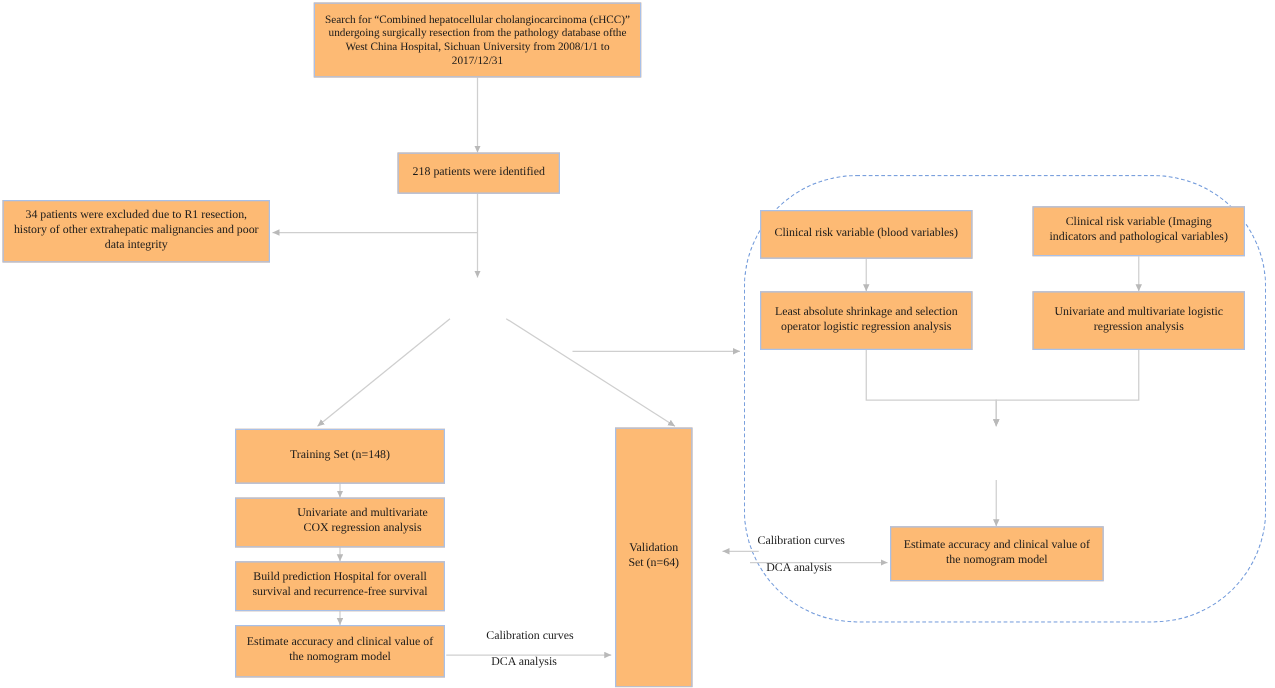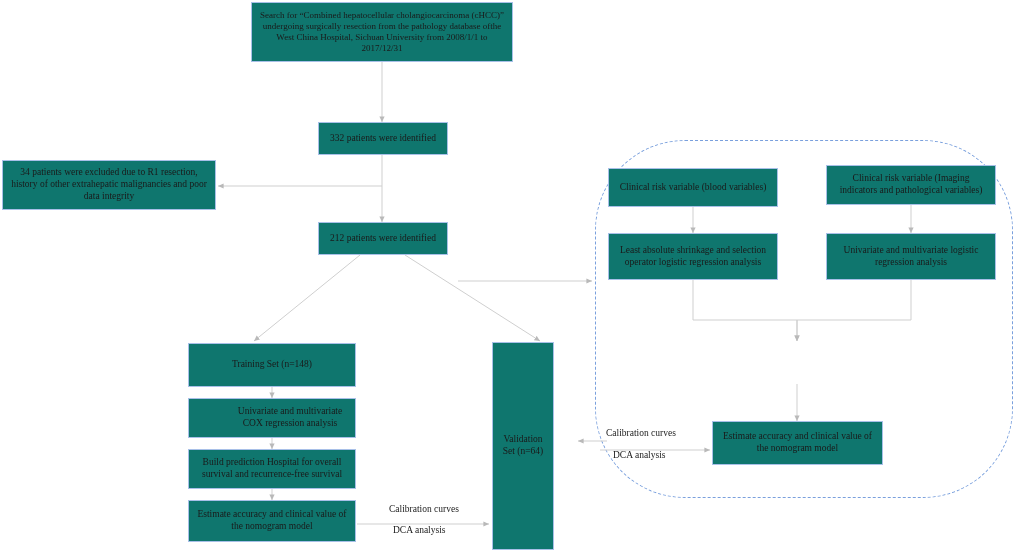--- a/index.html
+++ b/index.html
@@ -12,21 +12,21 @@
     width: 1020px;
     height: 550px;
     background: #ffffff;
     font-family: "Liberation Serif", "DejaVu Serif", serif;
     overflow: hidden;
   }
   .node {
     position: absolute;
     box-sizing: border-box;
     border: 1px solid #a8c0e8;
-    background: #0f766e;
+    background: #fdba74;
     color: #1a1a1a;
     display: flex;
     align-items: center;
     justify-content: center;
     text-align: center;
     line-height: 1.25;
     padding: 2px 6px;
     z-index: 3;
   }
   .node span {
@@ -107,30 +107,27 @@
 
       <path d="M607,441 L578,441"></path>
     </g>
   </svg>
 
   <div class="node" style="left:251px; top:2px; width:262px; height:60px; font-size:9px;">
     <span>Search for “Combined hepatocellular cholangiocarcinoma (cHCC)” undergoing surgically resection from the pathology database ofthe West China Hospital, Sichuan University from 2008/1/1 to 2017/12/31</span>
   </div>
 
   <div class="node" style="left:318px; top:122px; width:130px; height:33px; font-size:9.5px;">
-    <span>332 patients were identified</span>
+    <span>218 patients were identified</span>
   </div>
 
   <div class="node" style="left:2px; top:160px; width:214px; height:50px; font-size:9.5px;">
     <span>34 patients were excluded due to R1 resection, history of other extrahepatic malignancies and poor data integrity</span>
   </div>
 
-  <div class="node" style="left:318px; top:222px; width:130px; height:33px; font-size:9.5px;">
-    <span>212 patients were identified</span>
-  </div>
 
   <div class="node" style="left:188px; top:343px; width:168px; height:44px; font-size:9.5px;">
     <span>Training Set (n=148)</span>
   </div>
 
   <div class="node" style="left:492px; top:342px; width:62px; height:208px; font-size:9.5px;">
     <span>Validation Set (n=64)</span>
   </div>
 
   <div class="node" style="left:188px; top:398px; width:168px; height:40px; font-size:9.5px;padding-left:42px;">

